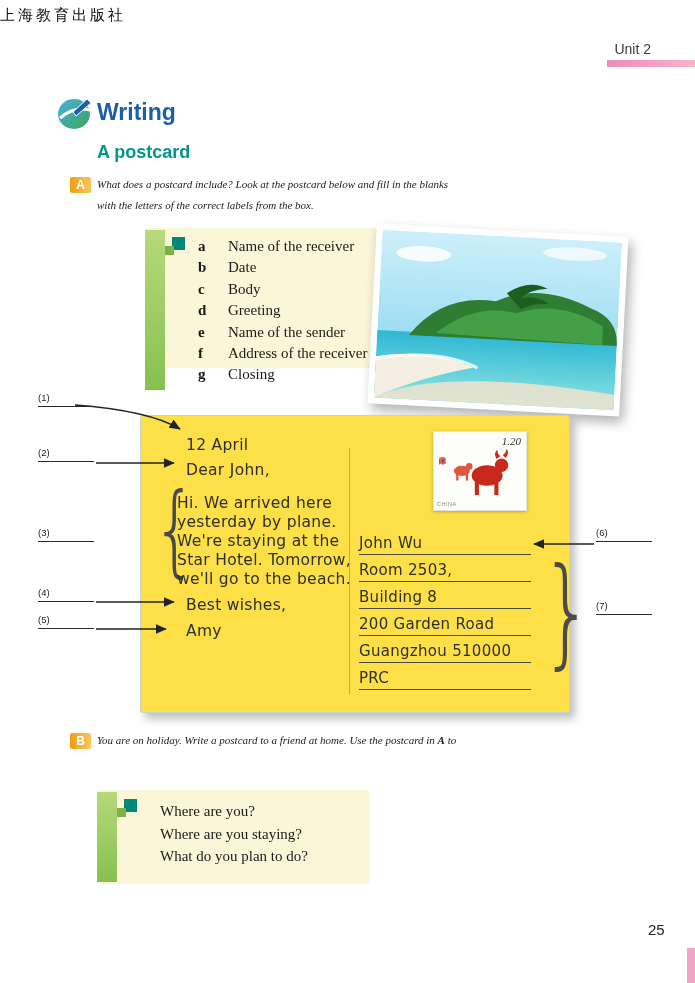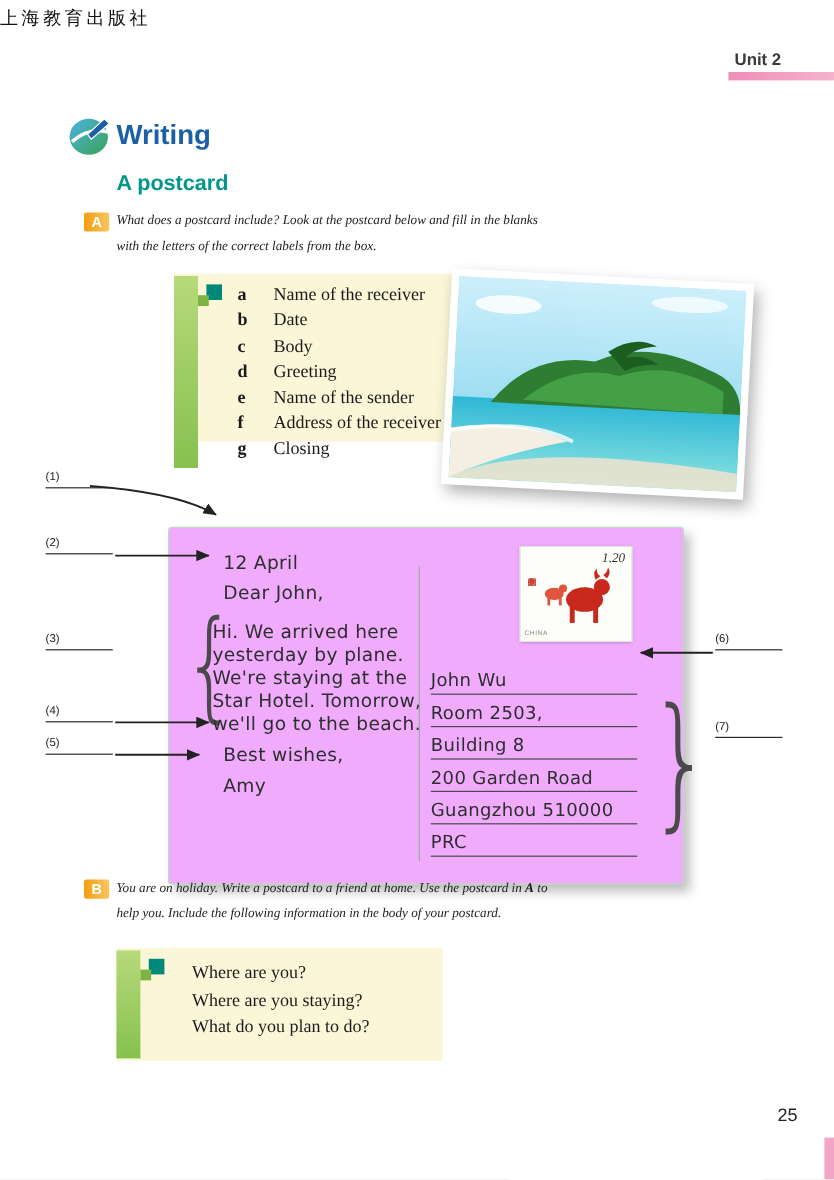--- a/index.html
+++ b/index.html
@@ -3,21 +3,21 @@
 <meta charset="utf-8">
 <style>
   html,body{margin:0;padding:0;background:#e9e9e9;}
   .page{position:relative;width:695px;height:983px;background:#ffffff;margin:0 auto;
         font-family:"Liberation Sans",sans-serif;overflow:hidden;}
   .abs{position:absolute;}
 
   
   .publisher{left:0;right:0;top:6px;font-family:"DejaVu Serif",serif;
              font-size:15px;letter-spacing:3px;color:#111;}
-  .unit-label{right:44px;top:41px;font-size:14px;font-weight:700;color:#3a3a3a;}
+  .unit-label{right:44px;top:41px;font-size:14px;font-weight:400;color:#3a3a3a;}
   .unit-bar{left:607px;top:60px;width:88px;height:7px;background:linear-gradient(90deg,#ee8db8,#f5b3cd);}
 
   
   .writing-icon{left:56px;top:94px;width:40px;height:38px;}
   .writing-title{left:97px;top:99px;font-size:23px;font-weight:bold;color:#1b5fa8;}
   .postcard-subtitle{left:97px;top:142px;font-size:18px;font-weight:bold;color:#00968a;}
 
   
   .badge{width:21px;height:16px;background:linear-gradient(90deg,#f39c12,#f8c65f);
          color:#fff;font-size:12px;font-weight:bold;text-align:center;line-height:16px;border-radius:2px;}
@@ -33,22 +33,22 @@
   .opt b{display:inline-block;width:30px;font-weight:bold;}
   .prompts{position:absolute;left:63px;top:10px;font-family:"Liberation Serif",serif;font-size:15px;color:#1a1a1a;}
   .prompts div{line-height:22.5px;}
 
   
   .photo-frame{left:372px;top:230px;width:240px;height:168px;background:#fff;padding:6px;
                box-shadow:4px 6px 12px rgba(0,0,0,.3);transform:rotate(3deg);}
   .photo-frame svg{display:block;width:100%;height:100%;}
 
   
-  .postcard{left:140px;top:415px;width:428px;height:296px;background:#f0abfc;border:1px solid #c2d8c4;
-            border-radius:3px;box-shadow:5px 6px 9px rgba(0,0,0,.25);margin-top:24px;}
+  .postcard{left:140px;top:415px;width:428px;height:296px;background:#fde047;border:1px solid #c2d8c4;
+            border-radius:3px;box-shadow:5px 6px 9px rgba(0,0,0,.25);}
   .hand{position:absolute;font-family:"DejaVu Sans",sans-serif;font-size:15.5px;color:#2e2e2e;letter-spacing:.3px;}
   .pc-divider{position:absolute;left:208px;top:32px;width:1px;height:246px;background:#94b298;}
   .brace{position:absolute;color:#4a4a4a;font-family:"DejaVu Sans",sans-serif;line-height:1;font-weight:200;}
   .pc-uline{position:absolute;width:172px;border-bottom:1px solid #4a4a4a;padding-bottom:2px;
             font-family:"DejaVu Sans",sans-serif;font-size:15px;color:#2e2e2e;letter-spacing:.3px;}
 
   
   .stamp{position:absolute;left:292px;top:15px;width:92px;height:78px;background:#fdfdfa;
          border:1px solid #e4e4de;box-shadow:0 1px 3px rgba(0,0,0,.25);}
   .stamp-value{position:absolute;right:5px;top:3px;font-family:"Liberation Serif",serif;
@@ -222,21 +222,20 @@
     <path d="M 75 405 C 115 408 155 414 180 429" stroke="#222" stroke-width="1.6" fill="none" marker-end="url(#ah)"></path>
     <path d="M 96 463 L 174 463" stroke="#222" stroke-width="1.6" fill="none" marker-end="url(#ah)"></path>
     <path d="M 96 602 L 174 602" stroke="#222" stroke-width="1.6" fill="none" marker-end="url(#ah)"></path>
     <path d="M 96 629 L 166 629" stroke="#222" stroke-width="1.6" fill="none" marker-end="url(#ah)"></path>
     <path d="M 594 544 L 534 544" stroke="#222" stroke-width="1.6" fill="none" marker-end="url(#ah)"></path>
   </svg>
 
   <div class="abs badge" style="left:70px;top:733px;">B</div>
   <div class="abs instr" style="left:97px;top:730px;width:530px;">
     <div><span>You are on holiday. Write a postcard to a friend at home. Use the postcard in </span><b>A</b><span> to</span></div>
-    <div>help you. Include the following information in the body of your postcard.</div>
   </div>
 
   <div class="abs ybox" style="left:97px;top:790px;width:272px;height:94px;">
     <div class="gbar" style="height:90px;"></div>
     <div class="sq-teal" style="left:27px;top:9px;"></div>
     <div class="sq-green" style="left:20px;top:18px;"></div>
     <div class="prompts">
       <div>Where are you?</div>
       <div>Where are you staying?</div>
       <div>What do you plan to do?</div>

